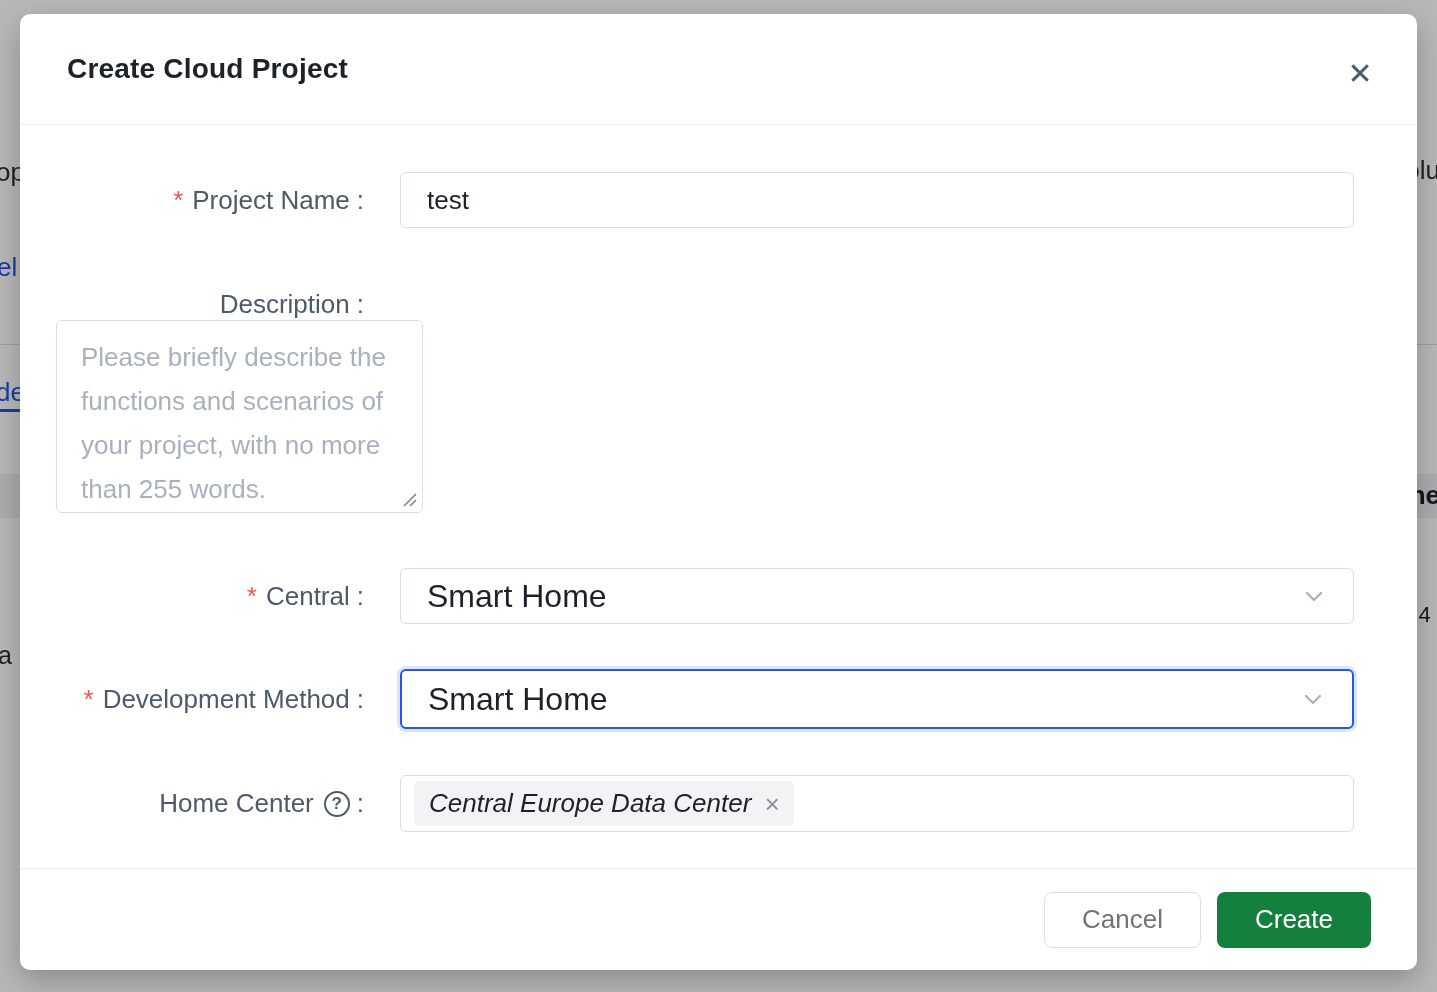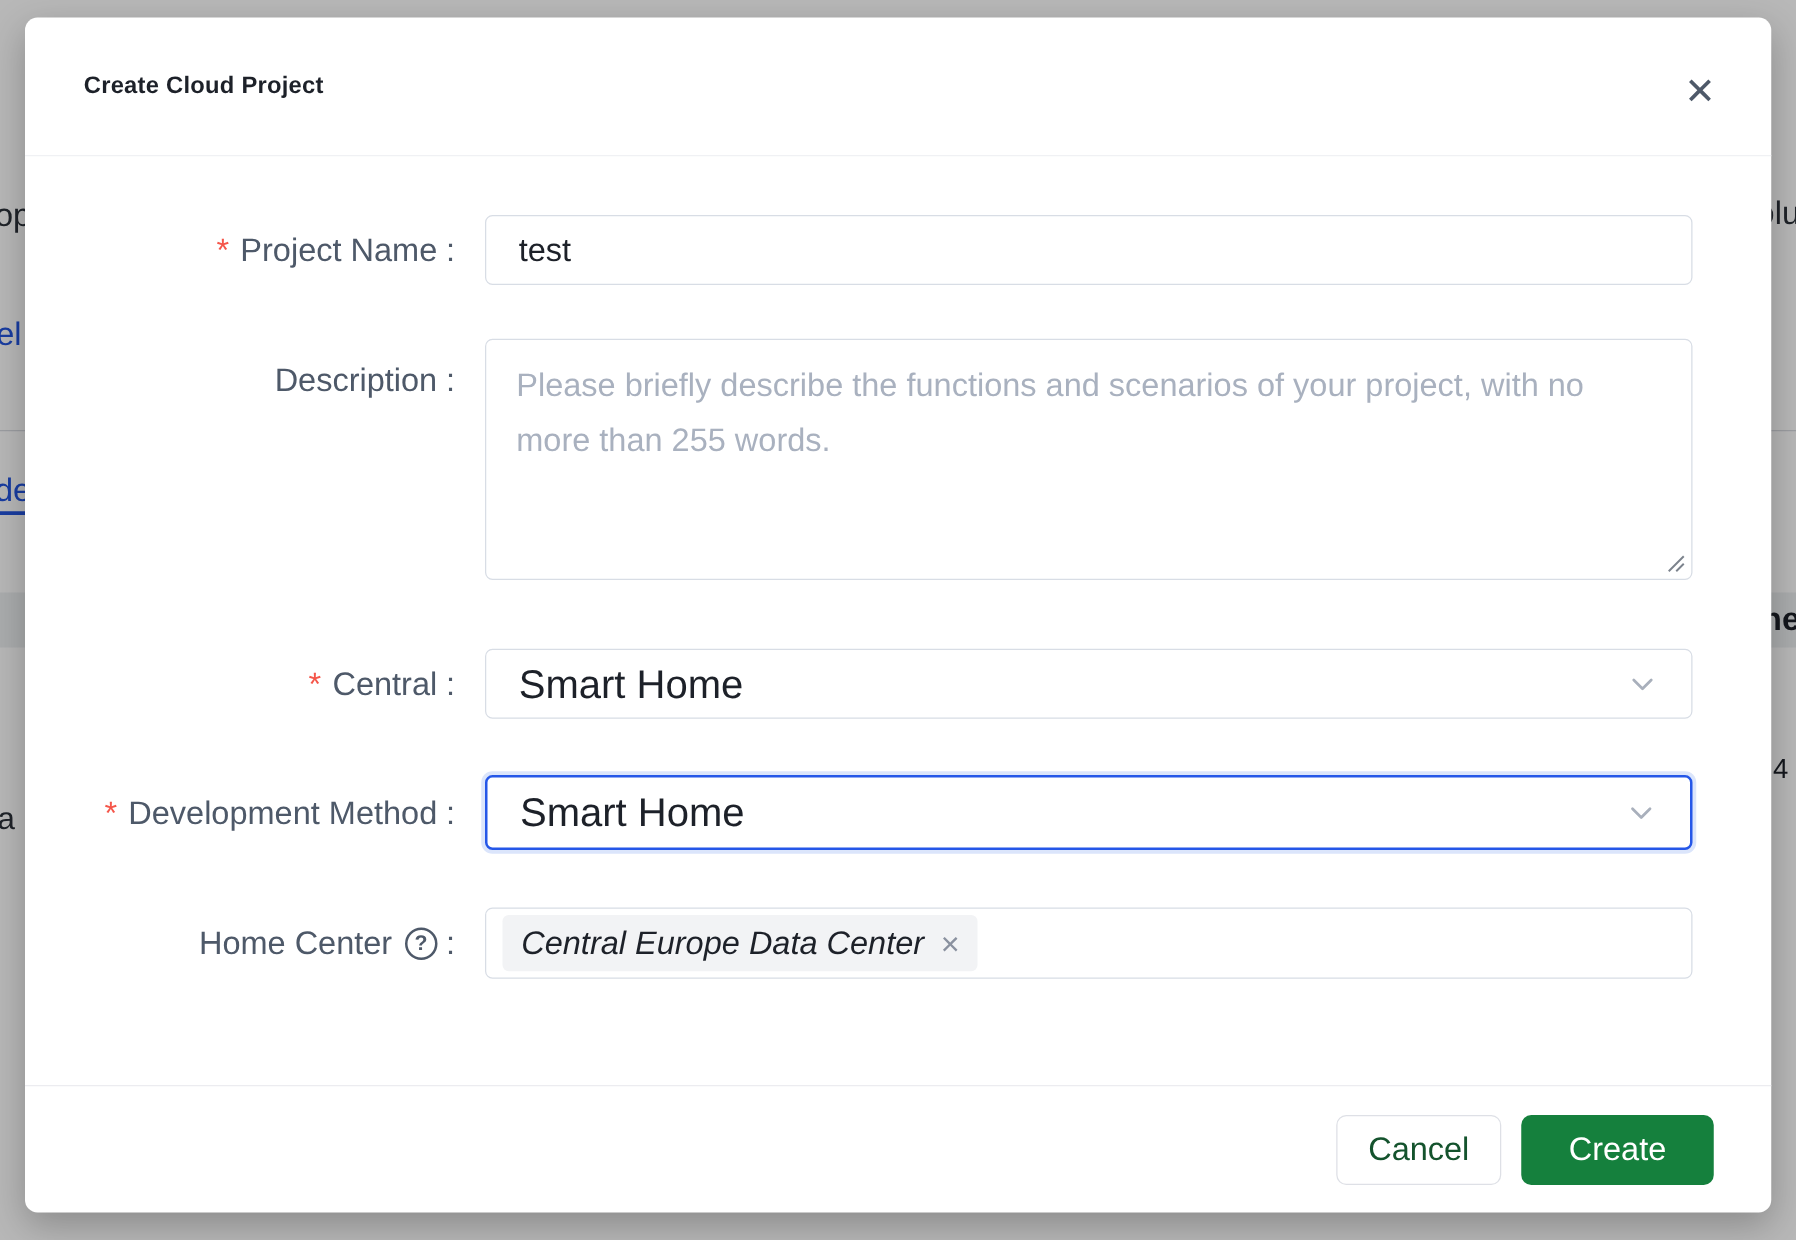--- a/index.html
+++ b/index.html
@@ -34,55 +34,55 @@
   }
   .modal-header {
     position: relative;
     height: 111px;
     display: flex;
     align-items: center;
     padding: 0 47px;
     border-bottom: 1px solid #f0f1f4;
   }
   .modal-title {
-    font-size: 19px;
+    font-size: 28px;
     font-weight: 700;
     color: #1d2129;
     letter-spacing: 0.2px;
   }
   .modal-close {
     position: absolute;
     top: 40px; right: 38px;
     width: 38px; height: 38px;
     display: flex; align-items: center; justify-content: center;
     font-size: 30px; font-weight: 300;
     color: #4e5969;
     cursor: pointer;
     background: none; border: none;
   }
 
   
   .form { padding: 47px 63px 0 0; }
   .form-row { display: flex; align-items: center; }
-  .form-row.align-top { align-items: flex-start; }
+  .form-row.align-top { align-items: flex-start; flex-direction: column; }
   .row-label {
     width: 344px;
     flex: none;
     text-align: right;
     font-size: 26px;
     color: #4e5969;
     display: flex;
     justify-content: flex-end;
     align-items: center;
     white-space: nowrap;
   }
   .align-top .row-label { padding-top: 18px; }
   .req { color: #f5564a; margin-right: 9px; font-size: 26px; }
   .colon { margin-left: 7px; color: #4e5969; }
-  .row-field { flex: 1; margin-left: 24px; position: relative; }
+  .row-field { flex: 1; margin-left: 36px; position: relative; }
 
   .mb-1 { margin-bottom: 43px; }
   .mb-2 { margin-bottom: 55px; }
   .mb-3 { margin-bottom: 45px; }
   .mb-4 { margin-bottom: 46px; }
 
   .text-input {
     width: 100%; height: 56px;
     border: 1px solid #d8dde5;
     border-radius: 6px;
@@ -194,24 +194,24 @@
   }
   .btn {
     height: 56px;
     border-radius: 8px;
     font-family: "Liberation Sans", sans-serif;
     font-size: 26px;
     cursor: pointer;
     display: flex; align-items: center; justify-content: center;
   }
   .btn-cancel {
-    width: 132px;
+    width: 157px;
     background: #ffffff;
     border: 1px solid #dee0e6;
-    color: #14532d;
+    color: #737373;
   }
   .btn-create {
     width: 154px;
     background: #15803d;
     border: none;
     color: #ffffff;
   }
 </style>
 </head>
 <body>

